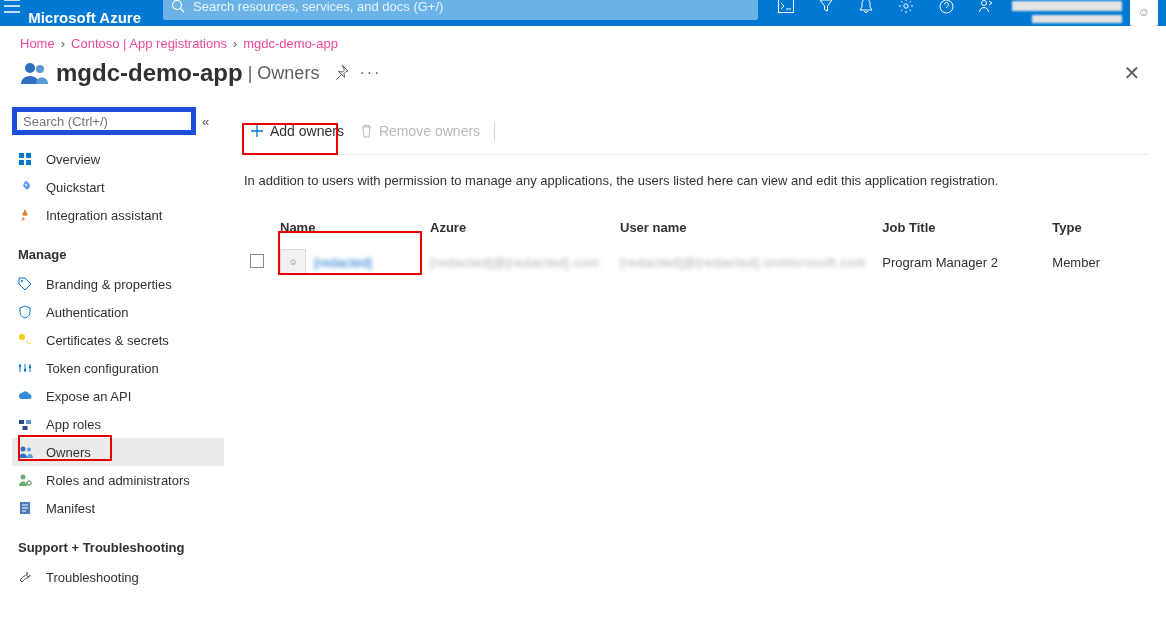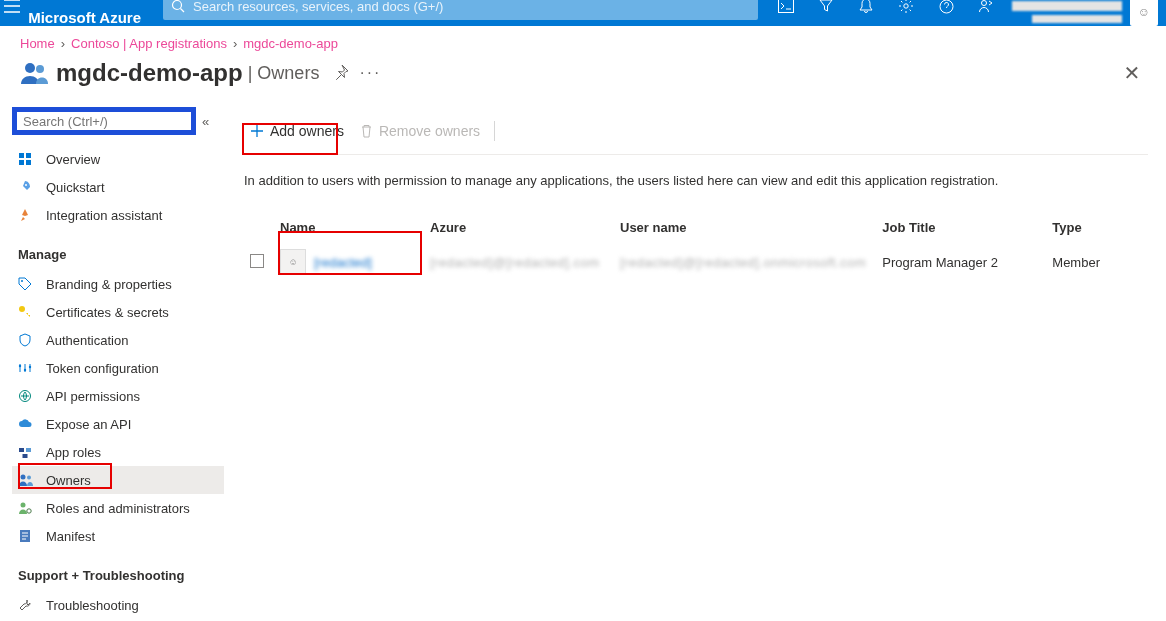--- a/index.html
+++ b/index.html
@@ -223,55 +223,46 @@
     <div class="side-item">
       <span class="icon-slot ic-blue">
           <svg width="14" height="14" viewBox="0 0 14 14">
             <path d="M1 1h6l6 6-6 6-6-6z" fill="none" stroke="currentColor"></path>
             <circle cx="4" cy="4" r="1" fill="currentColor"></circle>
           </svg>
         </span>
       <span class="txt">Branding &amp; properties</span>
     </div>
     <div class="side-item">
+      <span class="icon-slot ic-blue">
+          <svg width="14" height="14" viewBox="0 0 14 14">
+            <path d="M7 1l5 2v4c0 3-2 5-5 6-3-1-5-3-5-6V3z" fill="none" stroke="currentColor"></path>
+          </svg>
+        </span>
+      <span class="txt">Authentication</span>
+    </div>
+    <div class="side-item">
       <span class="icon-slot">
           <svg width="14" height="14" viewBox="0 0 14 14">
             <circle cx="4" cy="4" r="3" fill="#f2c811"></circle>
             <path d="M6 6l6 6v-2l-2 0 0-2-2 0z" fill="#f2c811"></path>
           </svg>
         </span>
       <span class="txt">Certificates &amp; secrets</span>
-    </div>
-    <div class="side-item">
-      <span class="icon-slot ic-blue">
-          <svg width="14" height="14" viewBox="0 0 14 14">
-            <path d="M7 1l5 2v4c0 3-2 5-5 6-3-1-5-3-5-6V3z" fill="none" stroke="currentColor"></path>
-          </svg>
-        </span>
-      <span class="txt">Authentication</span>
     </div>
     <div class="side-item">
       <span class="icon-slot ic-blue">
           <svg width="14" height="14" viewBox="0 0 14 14">
             <path d="M2 3v8M7 3v8M12 3v8" stroke="currentColor"></path>
             <circle cx="2" cy="5" r="1.2" fill="currentColor"></circle>
             <circle cx="7" cy="9" r="1.2" fill="currentColor"></circle>
             <circle cx="12" cy="6" r="1.2" fill="currentColor"></circle>
           </svg>
         </span>
       <span class="txt">Token configuration</span>
-    </div>
-    <div class="side-item">
-      <span class="icon-slot ic-teal">
-          <svg width="14" height="14" viewBox="0 0 14 14">
-            <circle cx="7" cy="7" r="5.5" fill="none" stroke="currentColor"></circle>
-            <path d="M3 7h8M7 3c2 2 2 6 0 8M7 3c-2 2-2 6 0 8" fill="none" stroke="currentColor"></path>
-          </svg>
-        </span>
-      <span class="txt">API permissions</span>
     </div>
     <div class="side-item">
       <span class="icon-slot ic-blue">
           <svg width="14" height="12" viewBox="0 0 14 12">
             <path d="M4 9a3 3 0 010-6 4 4 0 017 1 2.5 2.5 0 010 5z" fill="#2e8bd8"></path>
           </svg>
         </span>
       <span class="txt">Expose an API</span>
     </div>
     <div class="side-item">

